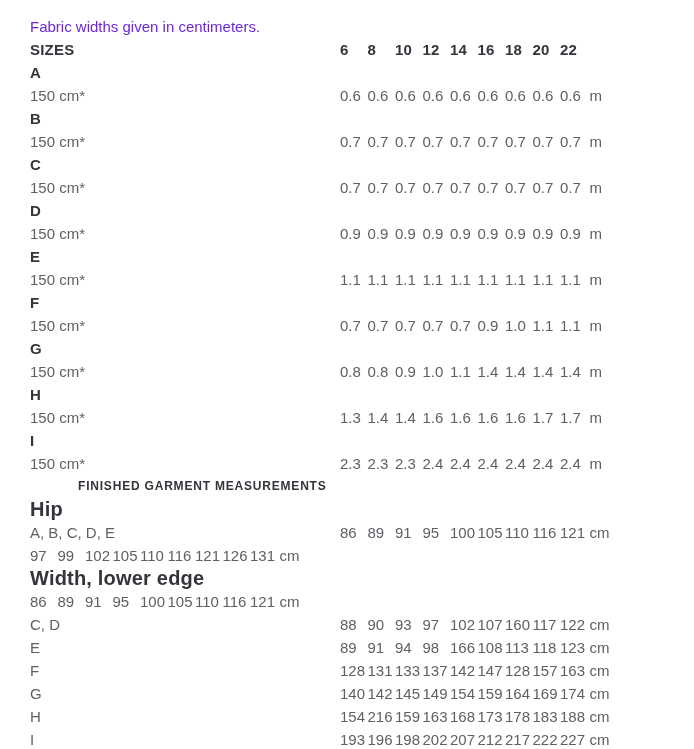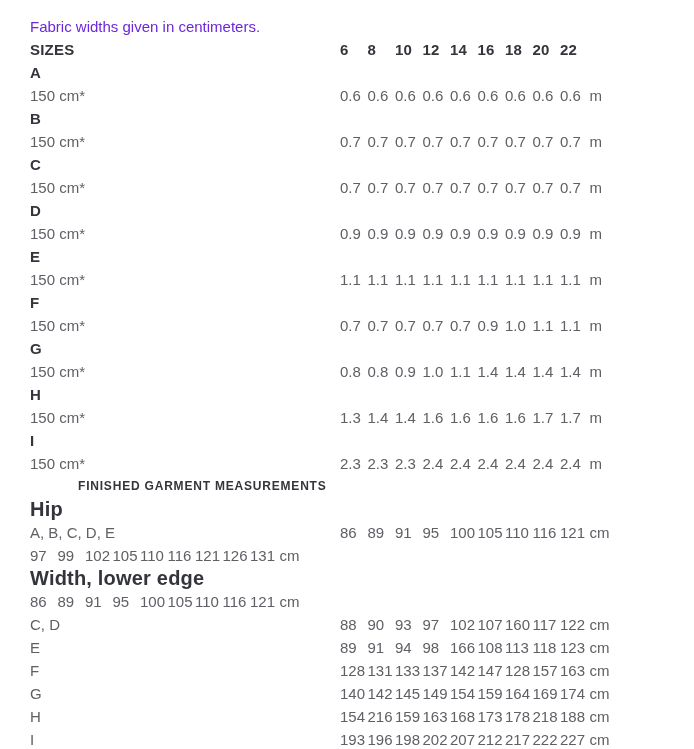--- a/index.html
+++ b/index.html
@@ -329,21 +329,21 @@
       <div class="row">
         <div class="label">H</div>
         <div class="vals">
           <span class="cell">154</span>
           <span class="cell">216</span>
           <span class="cell">159</span>
           <span class="cell">163</span>
           <span class="cell">168</span>
           <span class="cell">173</span>
           <span class="cell">178</span>
-          <span class="cell">218</span>
+          <span class="cell">183</span>
           <span class="cell">188</span>
           <span class="cell unit">cm</span>
         </div>
       </div>
       <div class="row">
         <div class="label">I</div>
         <div class="vals">
           <span class="cell">193</span>
           <span class="cell">196</span>
           <span class="cell">198</span>

